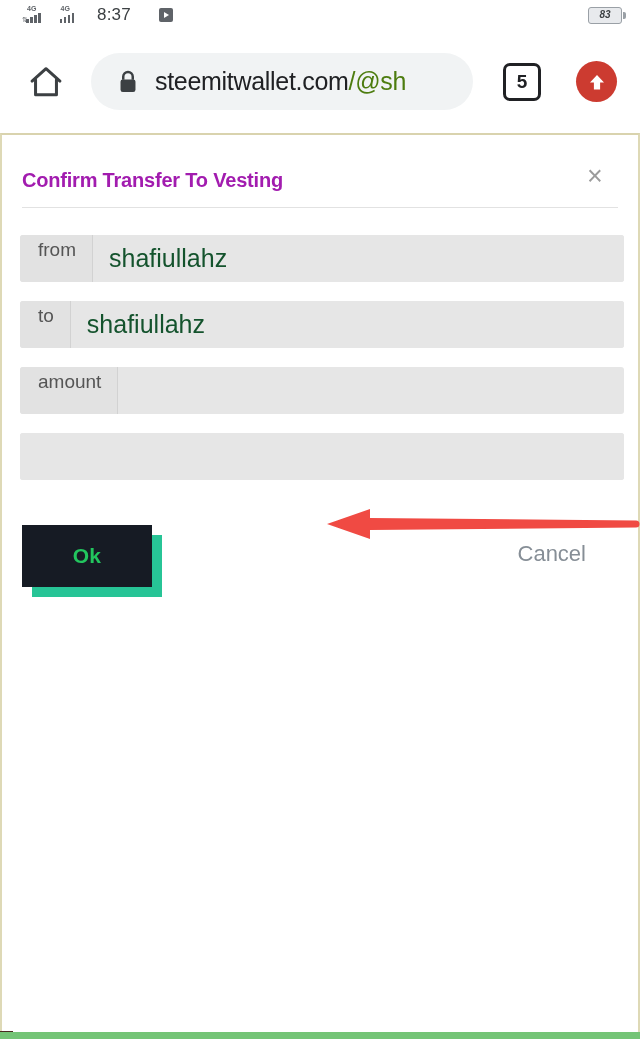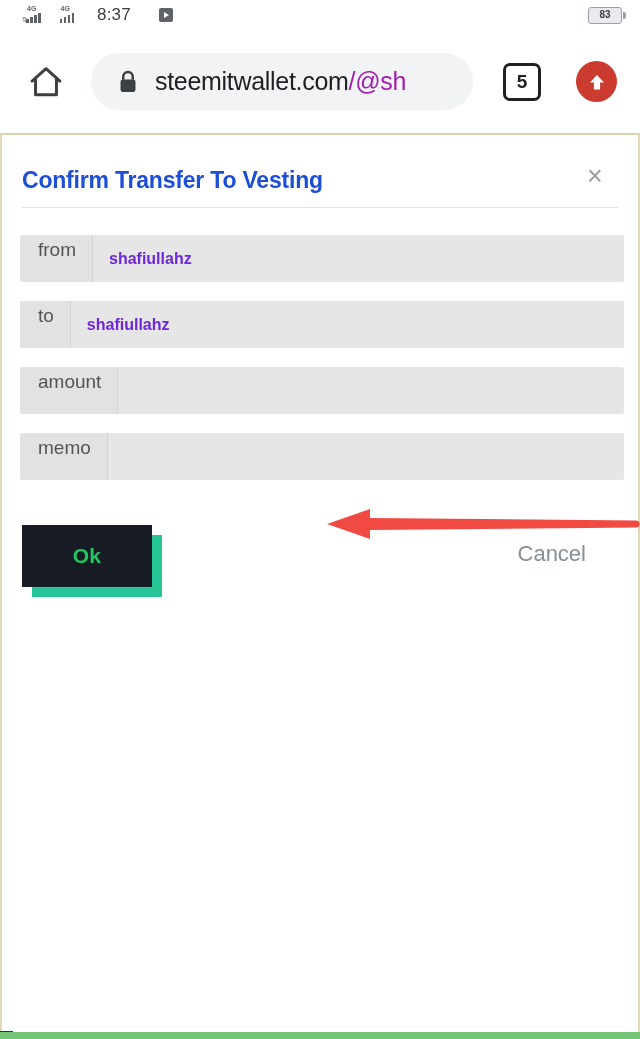--- a/index.html
+++ b/index.html
@@ -113,20 +113,21 @@
     right: -4.5px; top: 4px;
     width: 3px; height: 7px;
     background: #9aa0a6;
     border-radius: 0 2px 2px 0;
   }
   #battery span {
     font-size: 10px;
     color: #3c4043;
     font-weight: bold;
     line-height: 1;
+    font-style: italic;
   }
 
   
   #browser-toolbar {
     position: absolute;
     top: 30px; left: 0;
     width: 640px;
     height: 103px;
     background: #ffffff;
     display: flex;
@@ -154,21 +155,21 @@
     flex: none;
     display: flex; align-items: center;
   }
   #url-text {
     margin-left: 16px;
     font-size: 25px;
     color: #202124;
     white-space: nowrap;
     letter-spacing: -0.3px;
   }
-  #url-text .path { color: #a21caf; }
+  #url-text .path { color: #4d7c0f; }
   #tab-counter {
     position: absolute;
     left: 503px;
     width: 38px; height: 38px;
     border: 3px solid #202124;
     border-radius: 7px;
     display: flex;
     align-items: center;
     justify-content: center;
   }
@@ -204,23 +205,23 @@
   #dialog-title-row {
     position: absolute;
     top: 18px; left: 0;
     width: 100%;
     height: 55px;
     display: flex;
     align-items: center;
   }
   #dialog-title {
     margin-left: 20px;
-    font-size: 23px;
+    font-size: 20px;
     font-weight: bold;
-    color: #1d4ed8;
+    color: #a21caf;
     letter-spacing: -0.2px;
   }
   #close-button {
     position: absolute;
     right: 26px;
     top: 6px;
     width: 34px; height: 34px;
     display: flex; align-items: center; justify-content: center;
     font-size: 27px;
     color: #9b9b9b;
@@ -260,25 +261,24 @@
     padding: 0 16px 17px 18px;
     font-size: 19px;
     color: #555555;
     flex: none;
   }
   .row-value {
     background: #e6e6e6;
     display: flex;
     align-items: center;
     padding-left: 16px;
-    font-size: 16px;
-    color: #6d28d9;
+    font-size: 25px;
+    color: #14532d;
     flex: 1 1 auto;
     position: relative;
-    font-weight: bold;
   }
 
   
   #arrow-annotation {
     position: absolute;
     top: 371px;
     left: 322px;
     width: 318px;
     height: 36px;
     pointer-events: none;
@@ -435,21 +435,20 @@
       <div class="form-row">
         <div class="row-label">to</div>
         <div class="row-value">shafiullahz</div>
       </div>
 
       <div class="form-row">
         <div class="row-label">amount</div>
       </div>
 
       <div class="form-row">
-        <div class="row-label">memo</div>
         <div class="row-value"></div>
       </div>
     </div>
 
     <div id="arrow-annotation">
       <svg width="318" height="36" viewBox="0 0 318 36">
         <path d="M3 18 L46 3 L46 12 L312 14.5 A3.5 3.5 0 0 1 312 21.5 L46 24 L46 33 Z" fill="#f04a43"></path>
       </svg>
     </div>
 

